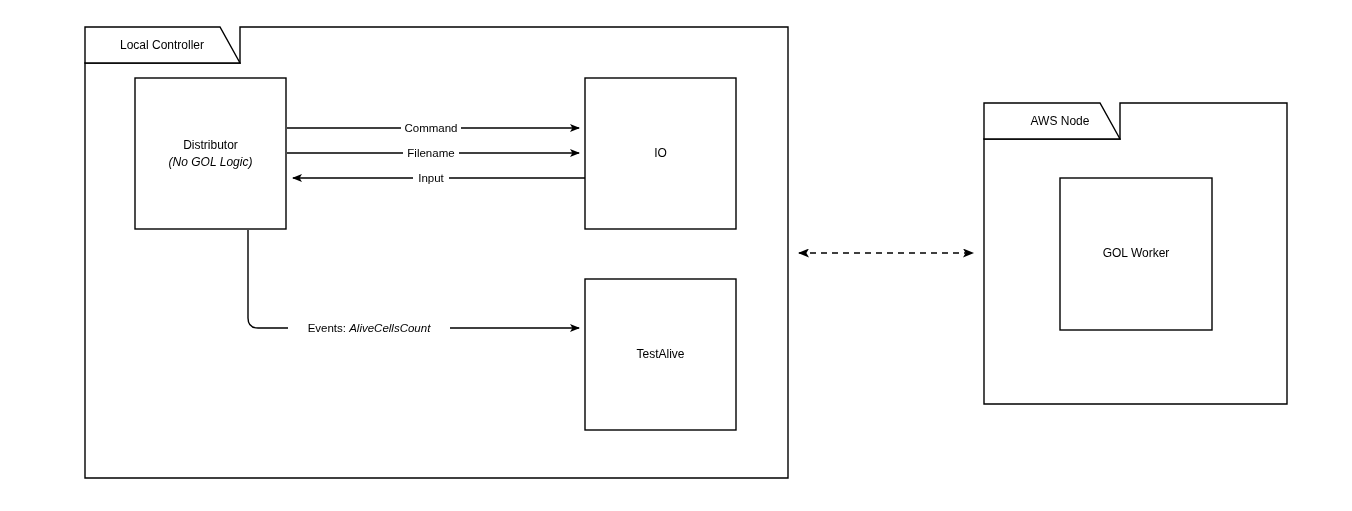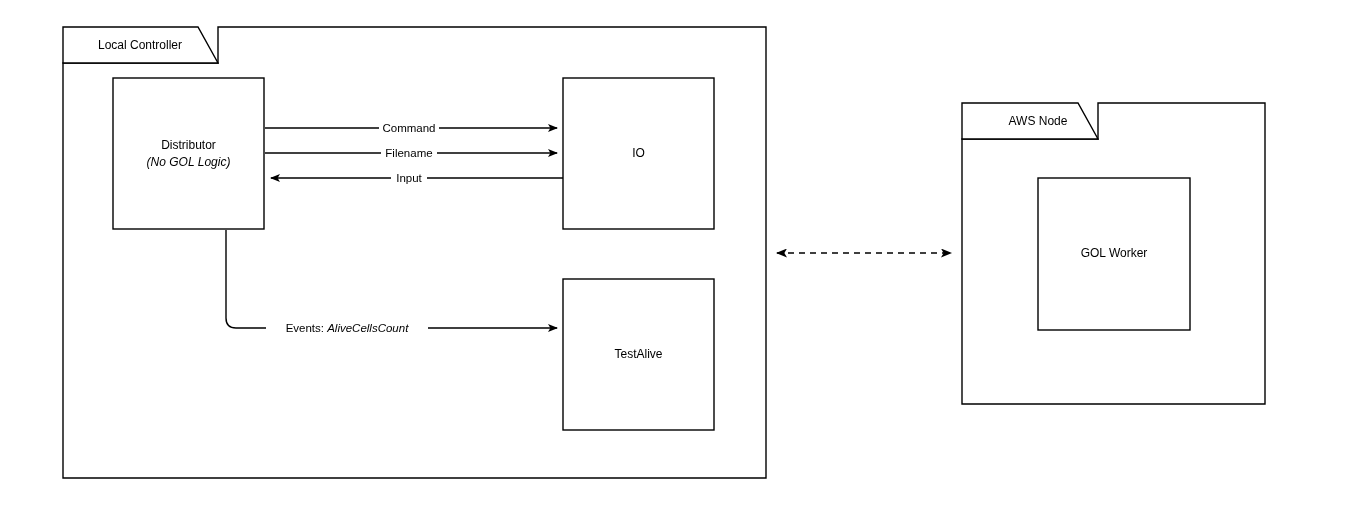--- a/index.html
+++ b/index.html
@@ -11,20 +11,21 @@
     width: 1352px;
     height: 511px;
     font-family: "Liberation Sans", sans-serif;
     color: #000000;
     overflow: hidden;
   }
   #diagram-root {
     position: relative;
     width: 1300px;
     height: 511px;
+    margin-left: 22px;
   }
   svg#diagram-svg {
     position: absolute;
     left: 0;
     top: 0;
     width: 1352px;
     height: 511px;
     display: block;
   }
   .node-label {

